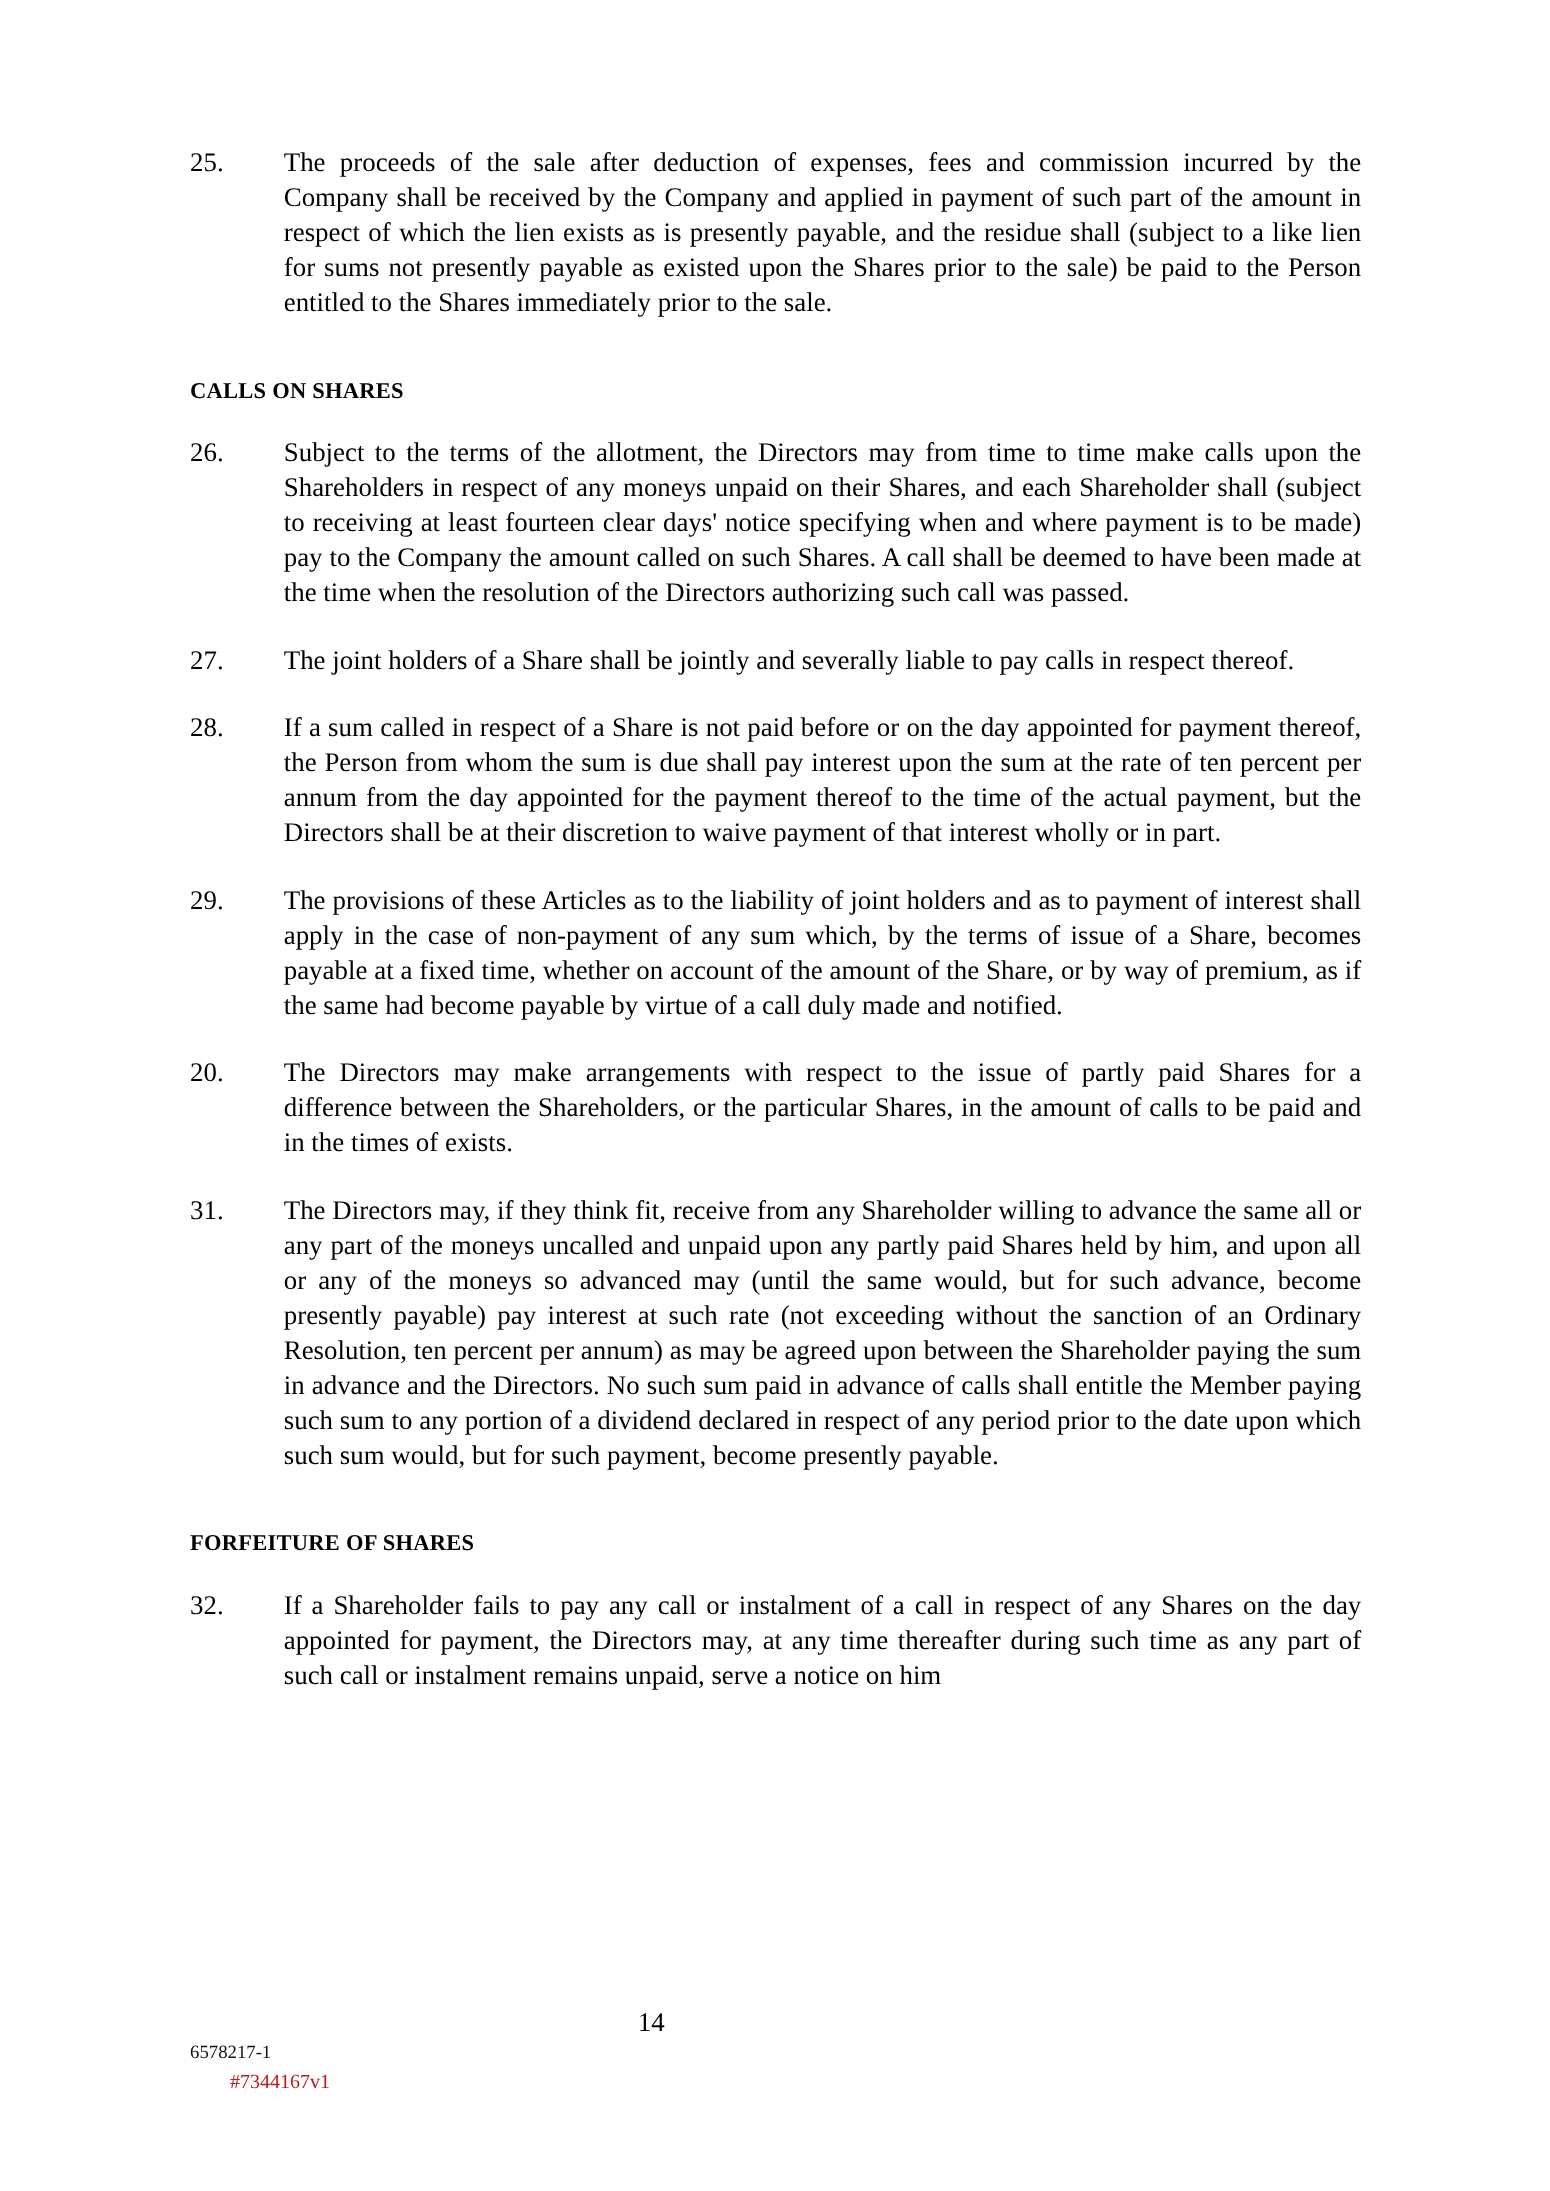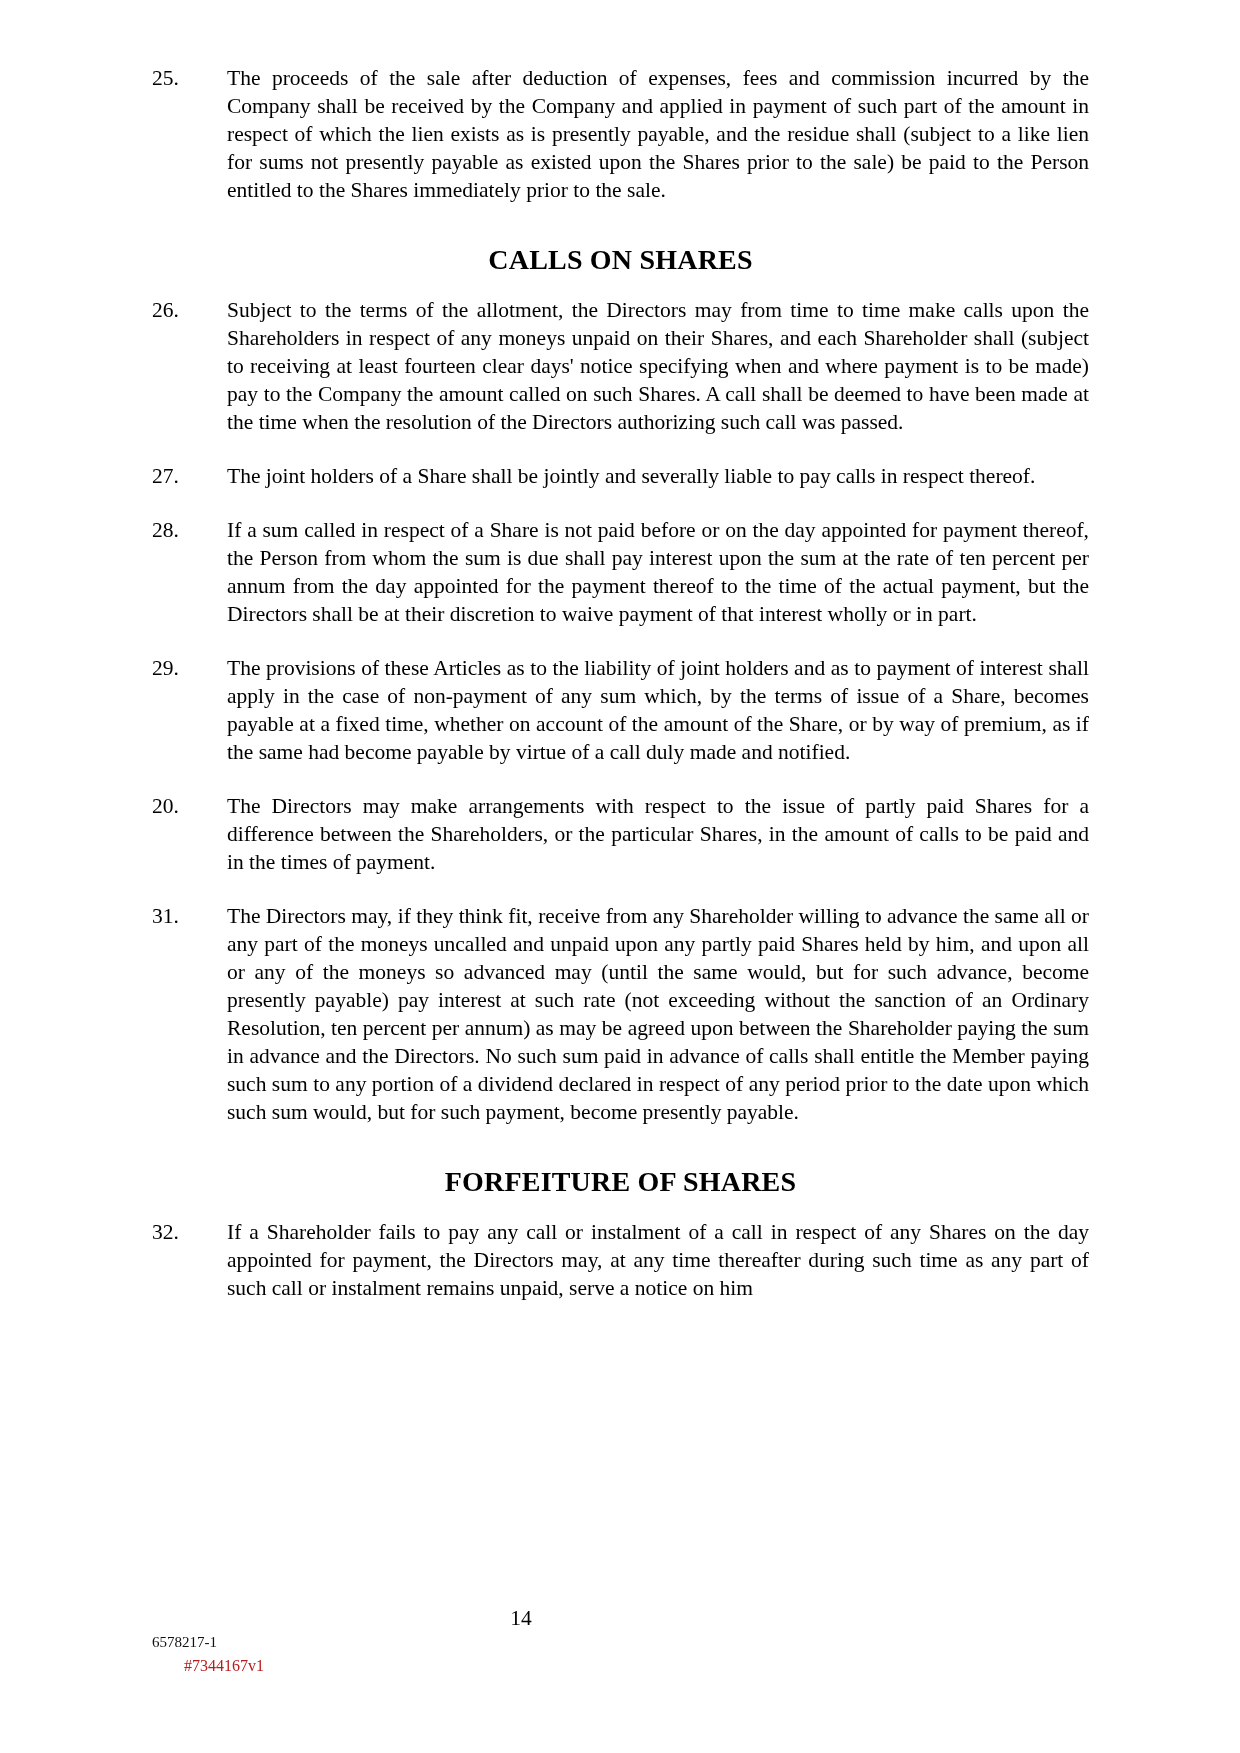--- a/index.html
+++ b/index.html
@@ -14,40 +14,39 @@
     background: #ffffff;
     color: #000000;
     font-family: "Liberation Serif", serif;
     overflow: hidden;
   }
   .content {
     position: absolute;
     top: 0;
     left: 152px;
     width: 937px;
-    padding-top: 64px;
+    padding-top: 116px;
     font-size: 21.5px;
     line-height: 28px;
   }
   .clause {
     display: flex;
     margin: 0 0 26px 0;
   }
   .clause-num {
     flex: 0 0 75px;
   }
   .clause-text {
     flex: 1 1 auto;
     text-align: justify;
     text-justify: inter-word;
   }
   .section-heading {
-    font-size: 28px;
+    font-size: 18px;
     font-weight: bold;
-    text-align: center;
     margin: 42px 0 22px 0;
     line-height: 28px;
     letter-spacing: 0.2px;
   }
   .page-number {
     position: absolute;
     top: 1604px;
     left: 0;
     width: 1042px;
     text-align: center;
@@ -101,21 +100,21 @@
       <span class="clause-text">If a sum called in respect of a Share is not paid before or on the day appointed for payment thereof, the Person from whom the sum is due shall pay interest upon the sum at the rate of ten percent per annum from the day appointed for the payment thereof to the time of the actual payment, but the Directors shall be at their discretion to waive payment of that interest wholly or in part.</span>
     </div>
 
     <div class="clause">
       <span class="clause-num">29.</span>
       <span class="clause-text">The provisions of these Articles as to the liability of joint holders and as to payment of interest shall apply in the case of non-payment of any sum which, by the terms of issue of a Share, becomes payable at a fixed time, whether on account of the amount of the Share, or by way of premium, as if the same had become payable by virtue of a call duly made and notified.</span>
     </div>
 
     <div class="clause">
       <span class="clause-num">20.</span>
-      <span class="clause-text">The Directors may make arrangements with respect to the issue of partly paid Shares for a difference between the Shareholders, or the particular Shares, in the amount of calls to be paid and in the times of payment.</span>
+      <span class="clause-text">The Directors may make arrangements with respect to the issue of partly paid Shares for a difference between the Shareholders, or the particular Shares, in the amount of calls to be paid and in the times of exists.</span>
     </div>
 
     <div class="clause">
       <span class="clause-num">31.</span>
       <span class="clause-text">The Directors may, if they think fit, receive from any Shareholder willing to advance the same all or any part of the moneys uncalled and unpaid upon any partly paid Shares held by him, and upon all or any of the moneys so advanced may (until the same would, but for such advance, become presently payable) pay interest at such rate (not exceeding without the sanction of an Ordinary Resolution, ten percent per annum) as may be agreed upon between the Shareholder paying the sum in advance and the Directors. No such sum paid in advance of calls shall entitle the Member paying such sum to any portion of a dividend declared in respect of any period prior to the date upon which such sum would, but for such payment, become presently payable.</span>
     </div>
 
     <h2 class="section-heading">FORFEITURE OF SHARES</h2>
 
     <div class="clause">

